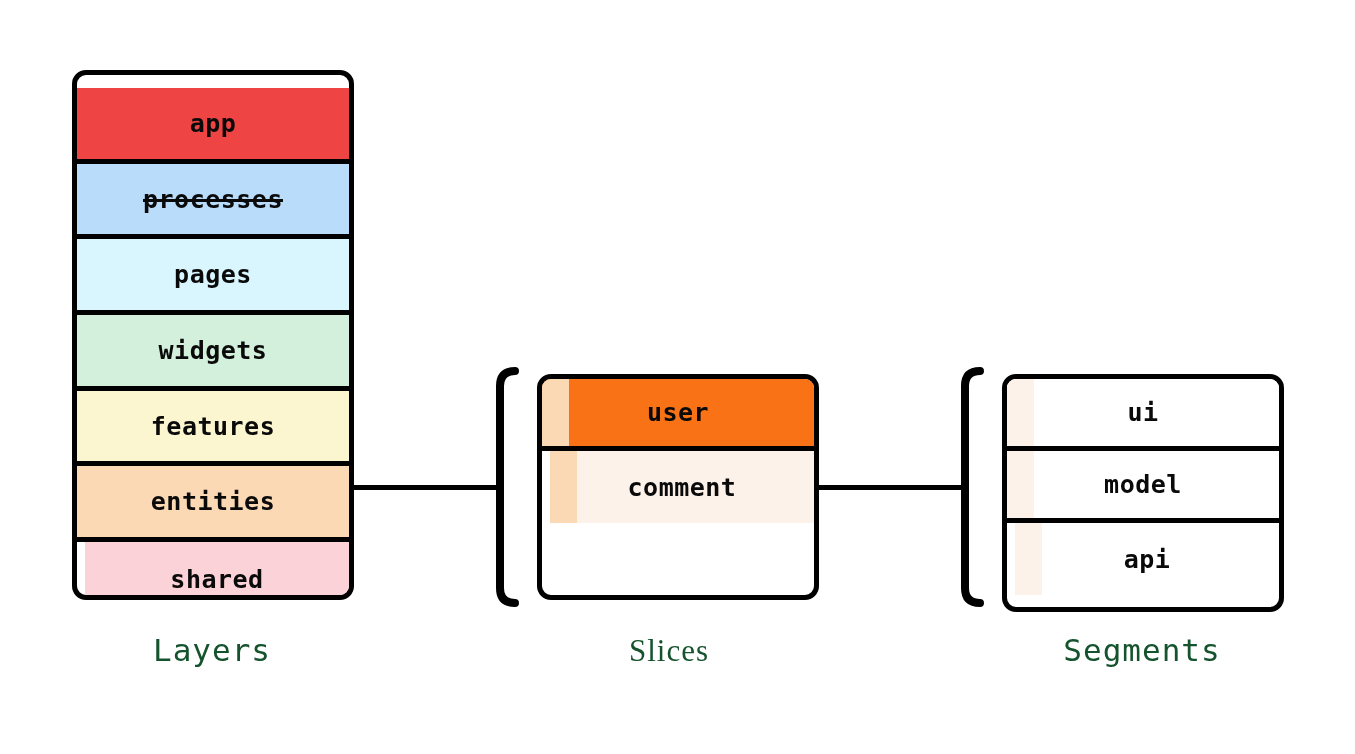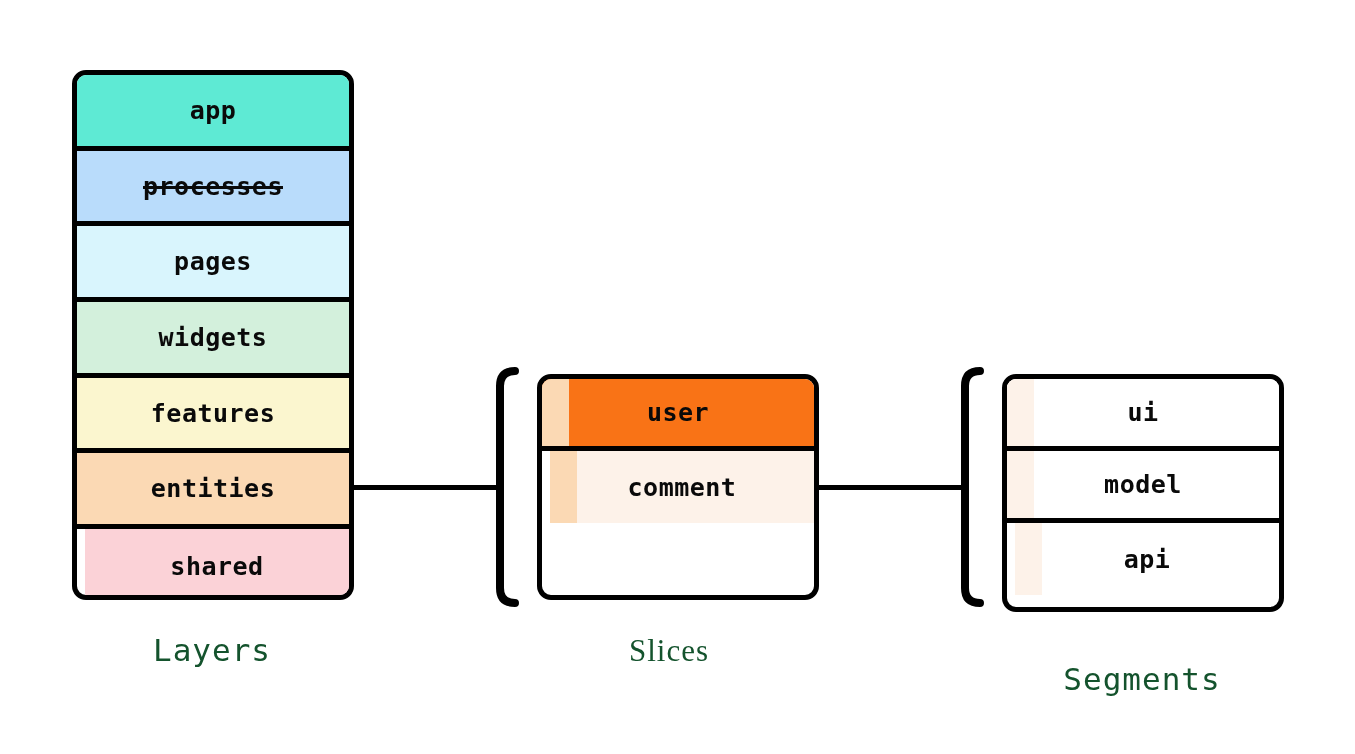--- a/index.html
+++ b/index.html
@@ -122,29 +122,29 @@
     text-align: center;
     font-family: "DejaVu Sans Mono", "Liberation Mono", monospace;
     font-weight: normal;
     font-size: 31px;
     color: #14532d;
     letter-spacing: 1px;
     line-height: 1.2;
   }
   #caption-layers   { left: 42px; }
   #caption-slices   { left: 499px; font-family: Liberation Serif, serif; }
-  #caption-segments { left: 972px; margin-top: 29px; }
+  #caption-segments { left: 972px; }
 </style>
 </head>
 <body>
 
 <div id="diagram-root">
 
   <div class="group-box" id="layers-box">
-    <div class="row" style="background: #5eead4;">
+    <div class="row" style="background: #ef4444; margin-top: 13px;">
       <span class="row-label">app</span>
     </div>
     <div class="row" style="background: rgb(185, 220, 251);">
       <span class="row-label strike">processes</span>
     </div>
     <div class="row" style="background: rgb(217, 245, 253);">
       <span class="row-label">pages</span>
     </div>
     <div class="row" style="background: rgb(211, 240, 220);">
       <span class="row-label">widgets</span>

